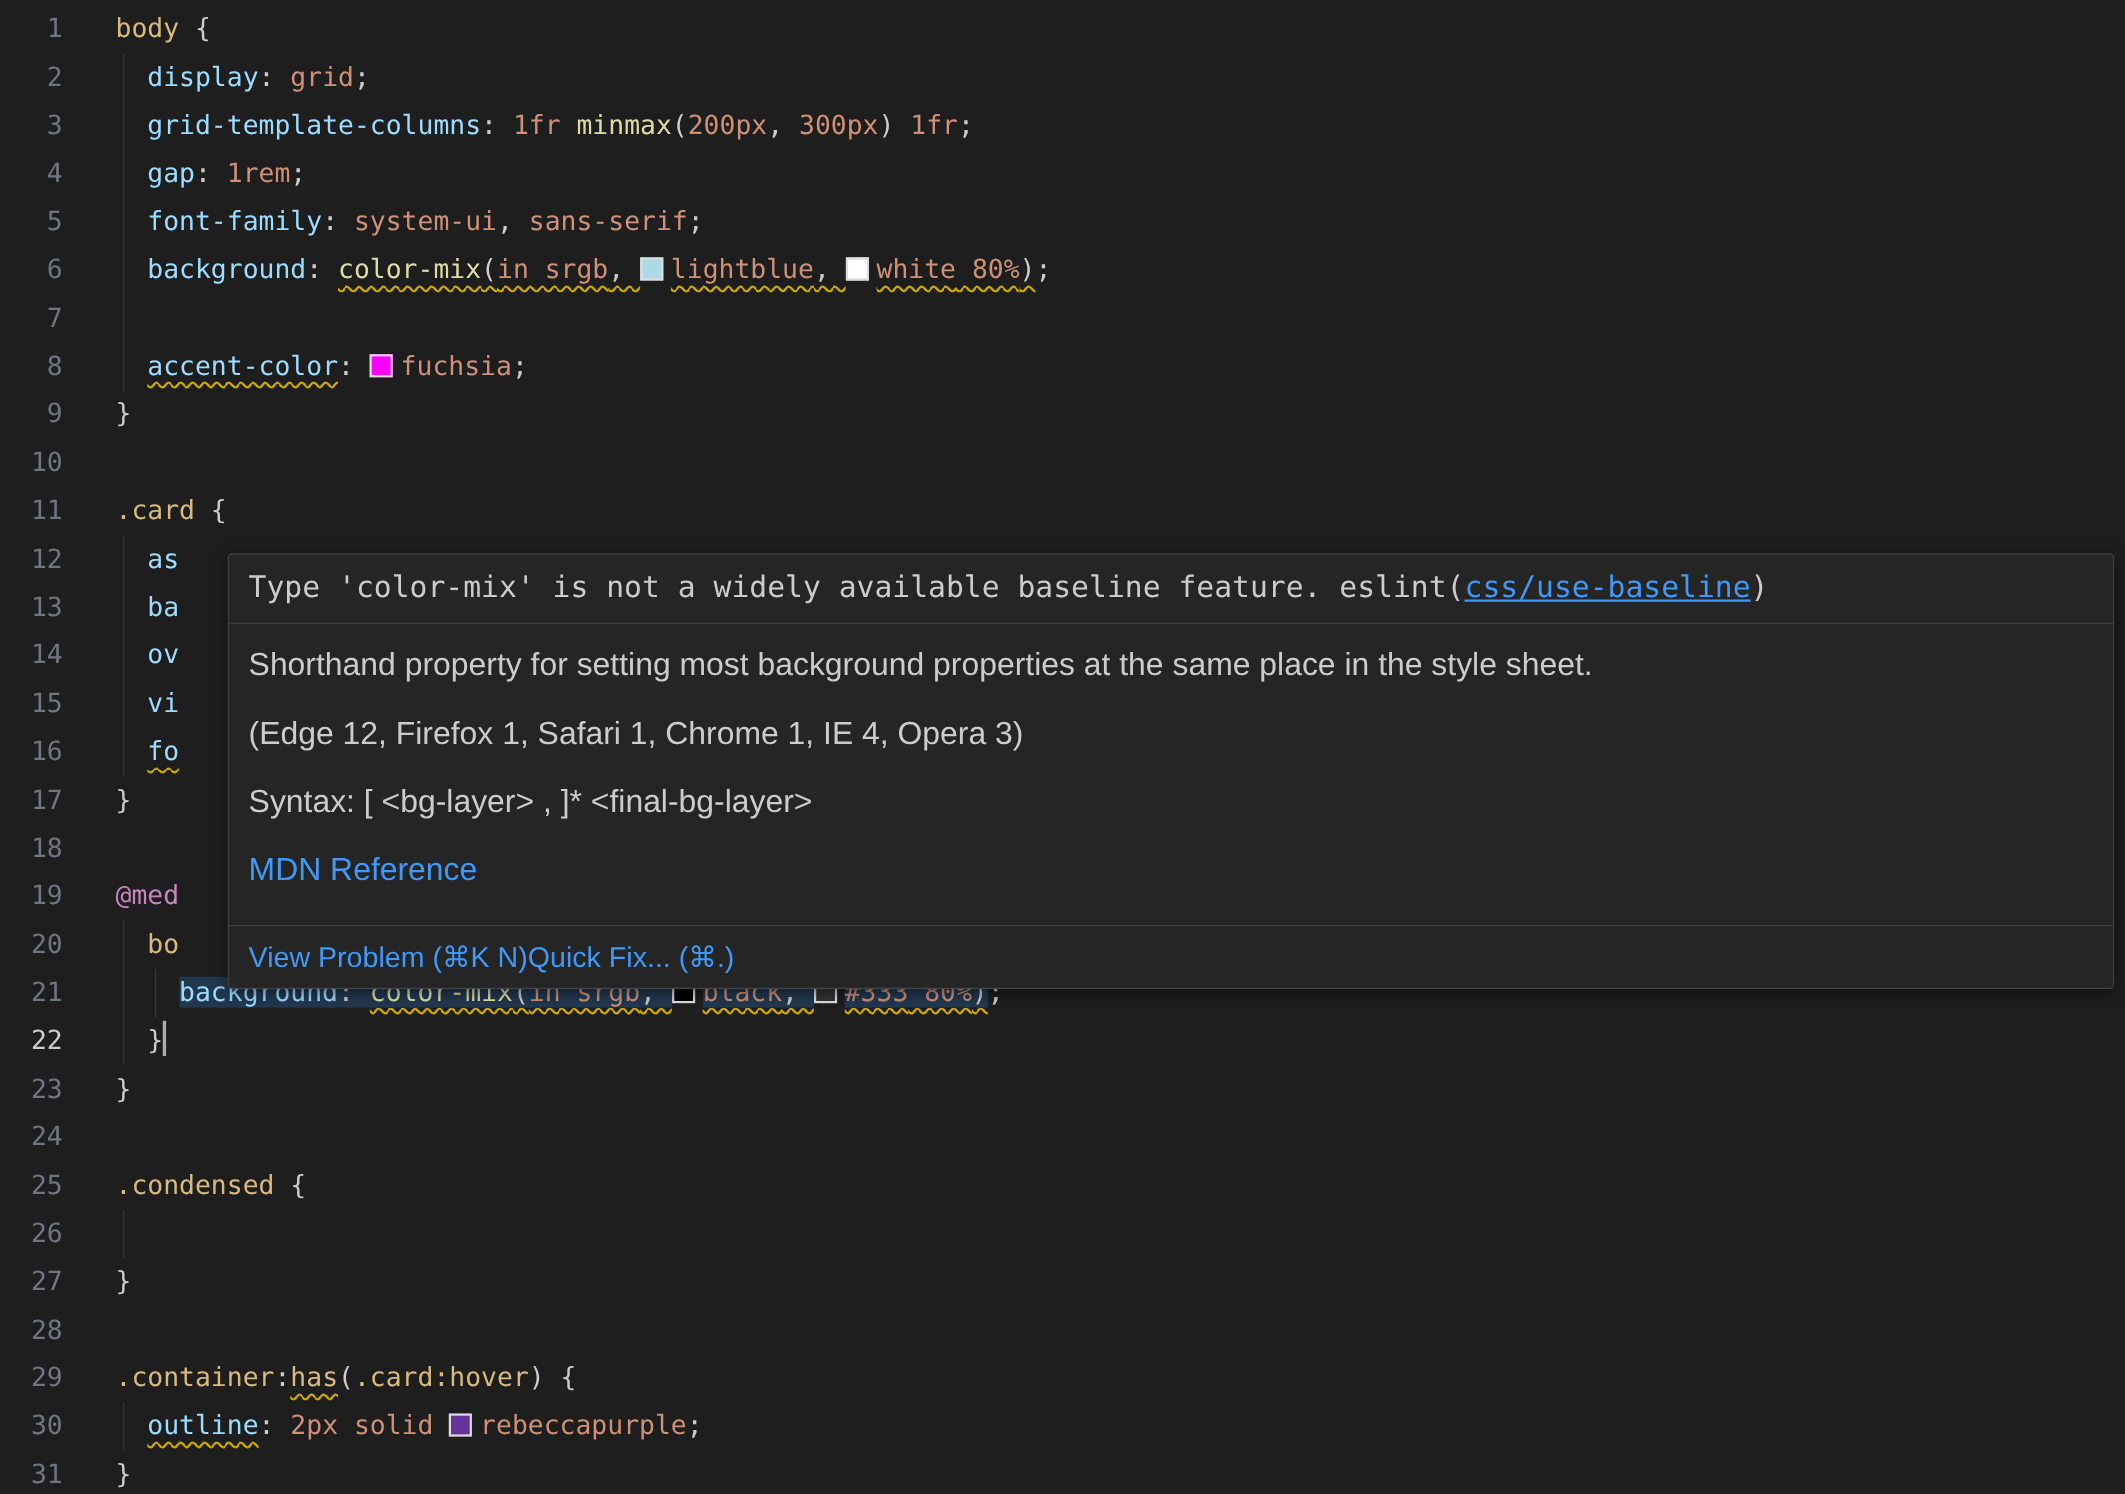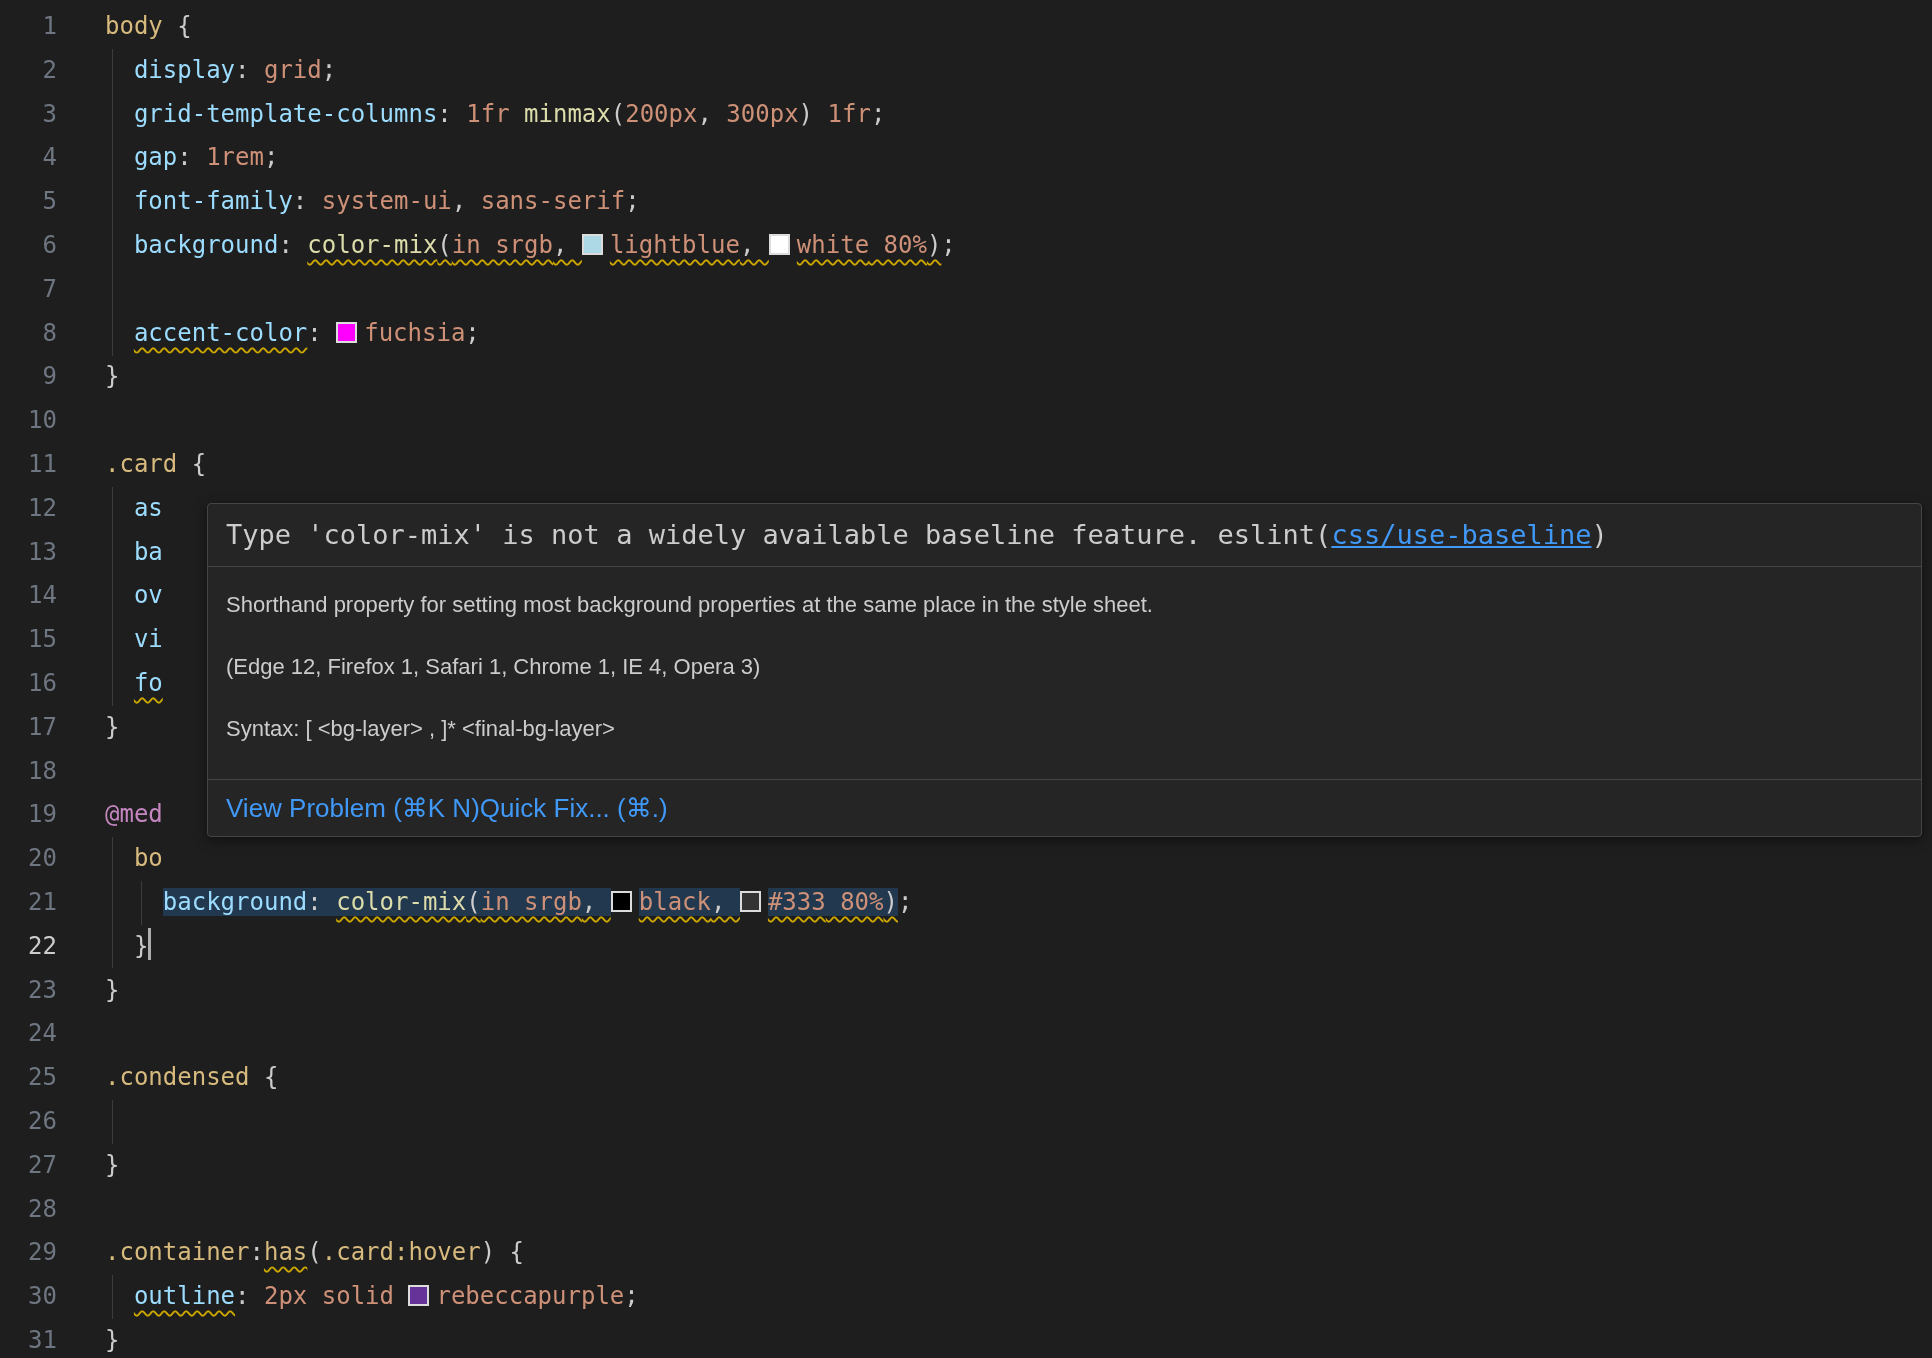--- a/index.html
+++ b/index.html
@@ -39,21 +39,21 @@
     position:absolute; left:207px; top:503px; width:1715px;
     background:var(--c-popup_bg);
     border:1px solid var(--c-popup_border);
     border-radius:4px;
     box-shadow:0 3px 12px rgba(0,0,0,0.5);
     z-index:10;
     color:var(--c-text);
   }
   .popup-msg { padding:12px 18px; font-size:27px; line-height:38px; font-family:"DejaVu Sans Mono", monospace; }
   .divider { height:1px; background:var(--c-popup_border); }
-  .popup-body { padding:20px 18px 6px; font-family:"Liberation Sans","DejaVu Sans",sans-serif; font-size:22px; line-height:36px; }
+  .popup-body { padding:20px 18px 6px; font-family:"Liberation Sans","DejaVu Sans",sans-serif; font-size:29px; line-height:36px; }
   .popup-body p { margin:0 0 26px; }
   .link { color:var(--c-link); cursor:pointer; text-decoration:none; }
   .underline { text-decoration:underline; }
   .popup-actions {
     display:flex; padding:10px 18px;
     border-top:1px solid var(--c-popup_border);
     font-family:"Liberation Sans","DejaVu Sans",sans-serif;
     font-size:26px; line-height:36px;
   }
 </style>
@@ -194,20 +194,21 @@
       </div>
     </div>
 
   <div class="popup">
     <div class="popup-msg"><span>Type 'color-mix' is not a widely available baseline feature. eslint(</span><a class="link underline">css/use-baseline</a><span>)</span></div>
     <div class="divider"></div>
     <div class="popup-body">
       <p>Shorthand property for setting most background properties at the same place in the style sheet.</p>
       <p>(Edge 12, Firefox 1, Safari 1, Chrome 1, IE 4, Opera 3)</p>
       <p>Syntax: [ &lt;bg-layer&gt; , ]* &lt;final-bg-layer&gt;</p>
+      <p><a class="link">MDN Reference</a></p>
     </div>
     <div class="popup-actions">
       <a class="link">View Problem (⌘K N)</a>
       <a class="link">Quick Fix... (⌘.)</a>
     </div>
   </div>
 
 </div>
 
 </body></html>

